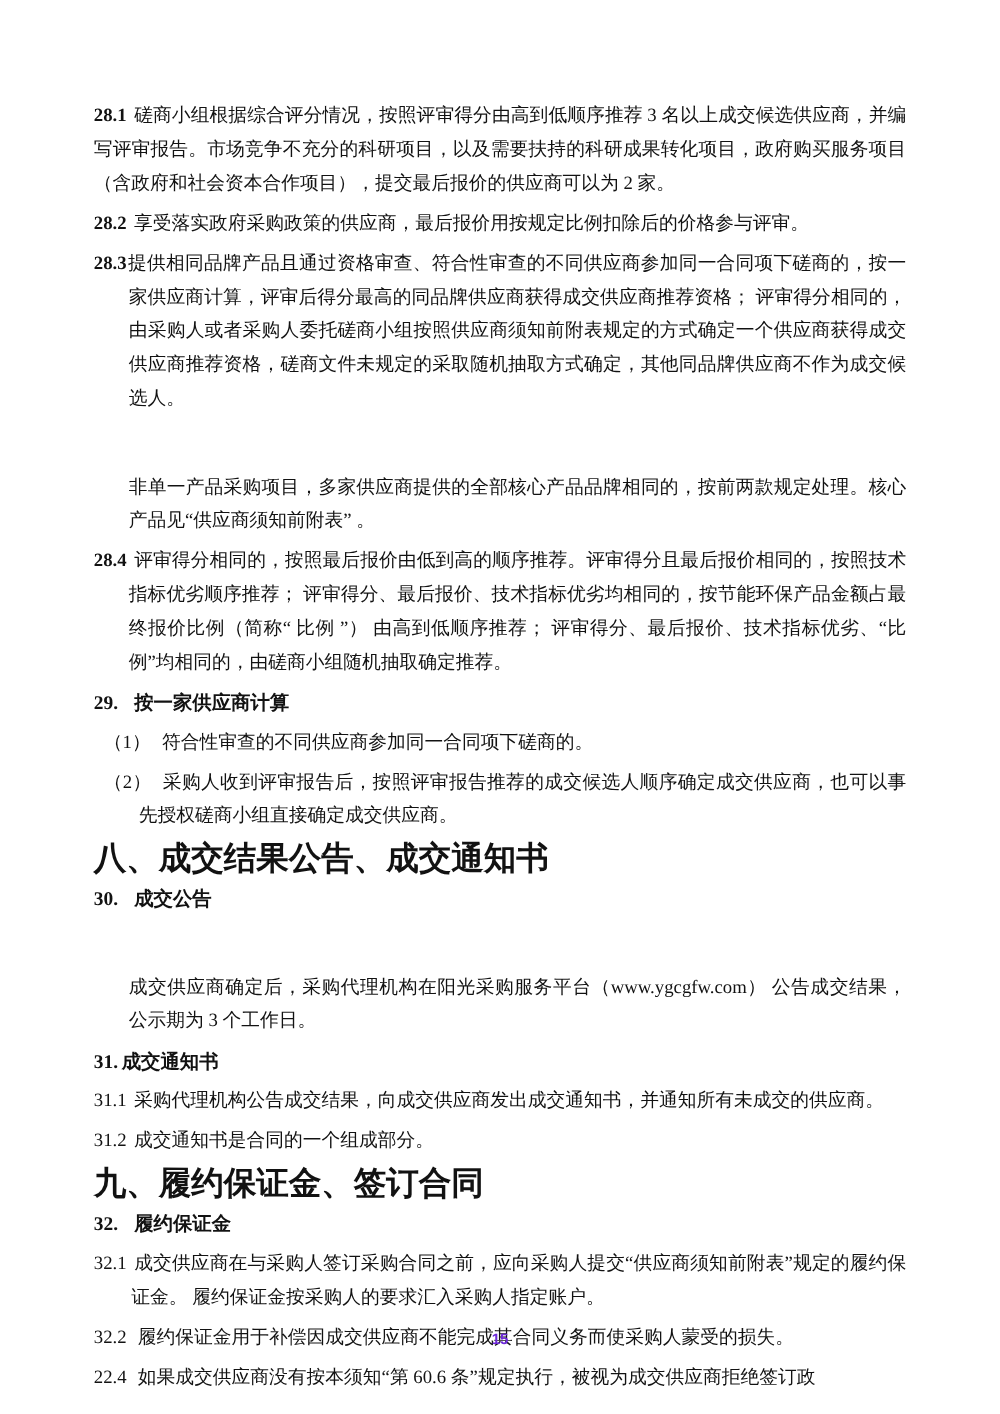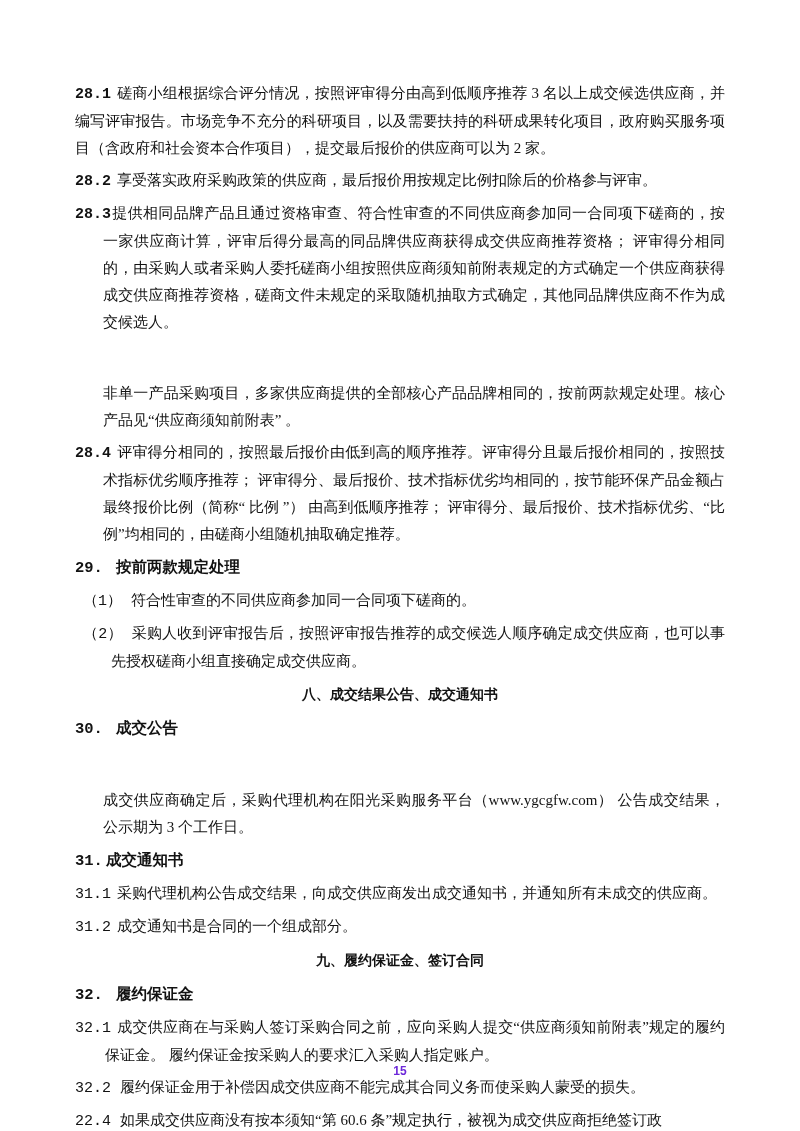--- a/index.html
+++ b/index.html
@@ -21,34 +21,33 @@
     margin:0 0 5px 0;
     font-size:15px;
     line-height:27px;
     text-align:justify;
   }
   p.flat{padding-left:0;text-indent:0;}
   p.hang{padding-left:28px;text-indent:-28px;}
   p.hang30{padding-left:30px;text-indent:-30px;}
   p.sub{margin-left:8px;padding-left:28px;text-indent:-28px;}
   p.indent-block{padding-left:28px;margin-top:44px;}
-  .num{font-family:Liberation Mono, monospace;}
+  .num{font-family:Liberation Serif, serif;}
   .num.bold{font-weight:700;}
   .g0{margin-right:1px;}
   .gs{margin-right:3px;text-align:center;}
   .g1{margin-right:6px;}
   .g2{margin-right:9px;}
   .g3{margin-right:13px;}
   .seg-bold{font-weight:400;}
   h2.chapter{
     margin:2px 0 4px 0;
-    font-size:14px;
+    font-size:26px;
     line-height:30px;
     font-weight:700;
-    text-align:center;
   }
   h3.clause-head{
     margin:0 0 5px 0;
     font-size:15.5px;
     line-height:27px;
     font-weight:700;
     text-align:left;
   }
   .page-number{
     position:absolute;
@@ -70,21 +69,21 @@
     <p class="body flat"><span class="num bold g1">28.1</span><span>磋商小组根据综合评分情况，按照评审得分由高到低顺序推荐 3 名以上成交候选供应商，并编写评审报告。</span><span class="seg-bold">市场竞争不充分的科研项目，以及需要扶持的科研成果转化项目，政府购买服务项目（含政府和社会资本合作项目），提交最后报价的供应商可以为 2 家。</span></p>
 
     <p class="body flat"><span class="num bold g1">28.2</span><span>享受落实政府采购政策的供应商，最后报价用按规定比例扣除后的价格参与评审。</span></p>
 
     <p class="body hang"><span class="num bold g0">28.3</span><span>提供相同品牌产品且通过资格审查、符合性审查的不同供应商参加同一合同项下磋商的，按一家供应商计算，评审后得分最高的同品牌供应商获得成交供应商推荐资格； 评审得分相同的，由采购人或者采购人委托磋商小组按照供应商须知前附表规定的方式确定一个供应商获得成交供应商推荐资格，磋商文件未规定的采取随机抽取方式确定，其他同品牌供应商不作为成交候选人。</span></p>
 
     <p class="body indent-block"><span>非单一产品采购项目，多家供应商提供的全部核心产品品牌相同的，按前两款规定处理。核心产品见“供应商须知前附表” 。</span></p>
 
     <p class="body hang"><span class="num bold g1">28.4</span><span>评审得分相同的，按照最后报价由低到高的顺序推荐。评审得分且最后报价相同的，按照技术指标优劣顺序推荐； 评审得分、最后报价、技术指标优劣均相同的，按节能环保产品金额占最终报价比例（简称“ 比例 ”） 由高到低顺序推荐； 评审得分、最后报价、技术指标优劣、“比例”均相同的，由磋商小组随机抽取确定推荐。</span></p>
 
-    <h3 class="clause-head"><span class="num bold g3">29.</span><span>按前两款规定处理</span></h3>
+    <h3 class="clause-head"><span class="num bold g3">29.</span><span>按一家供应商计算</span></h3>
 
     <p class="body sub"><span class="num g2">（1）</span><span>符合性审查的不同供应商参加同一合同项下磋商的。</span></p>
 
     <p class="body sub"><span class="num g2">（2）</span><span>采购人收到评审报告后，按照评审报告推荐的成交候选人顺序确定成交供应商，也可以事先授权磋商小组直接确定成交供应商。</span></p>
 
     <h2 class="chapter">八、成交结果公告、成交通知书</h2>
 
     <h3 class="clause-head"><span class="num bold g3">30.</span><span>成交公告</span></h3>
 
     <p class="body indent-block"><span>成交供应商确定后，采购代理机构在阳光采购服务平台（www.ygcgfw.com）  公告成交结果，公示期为 3 个工作日。</span></p>

